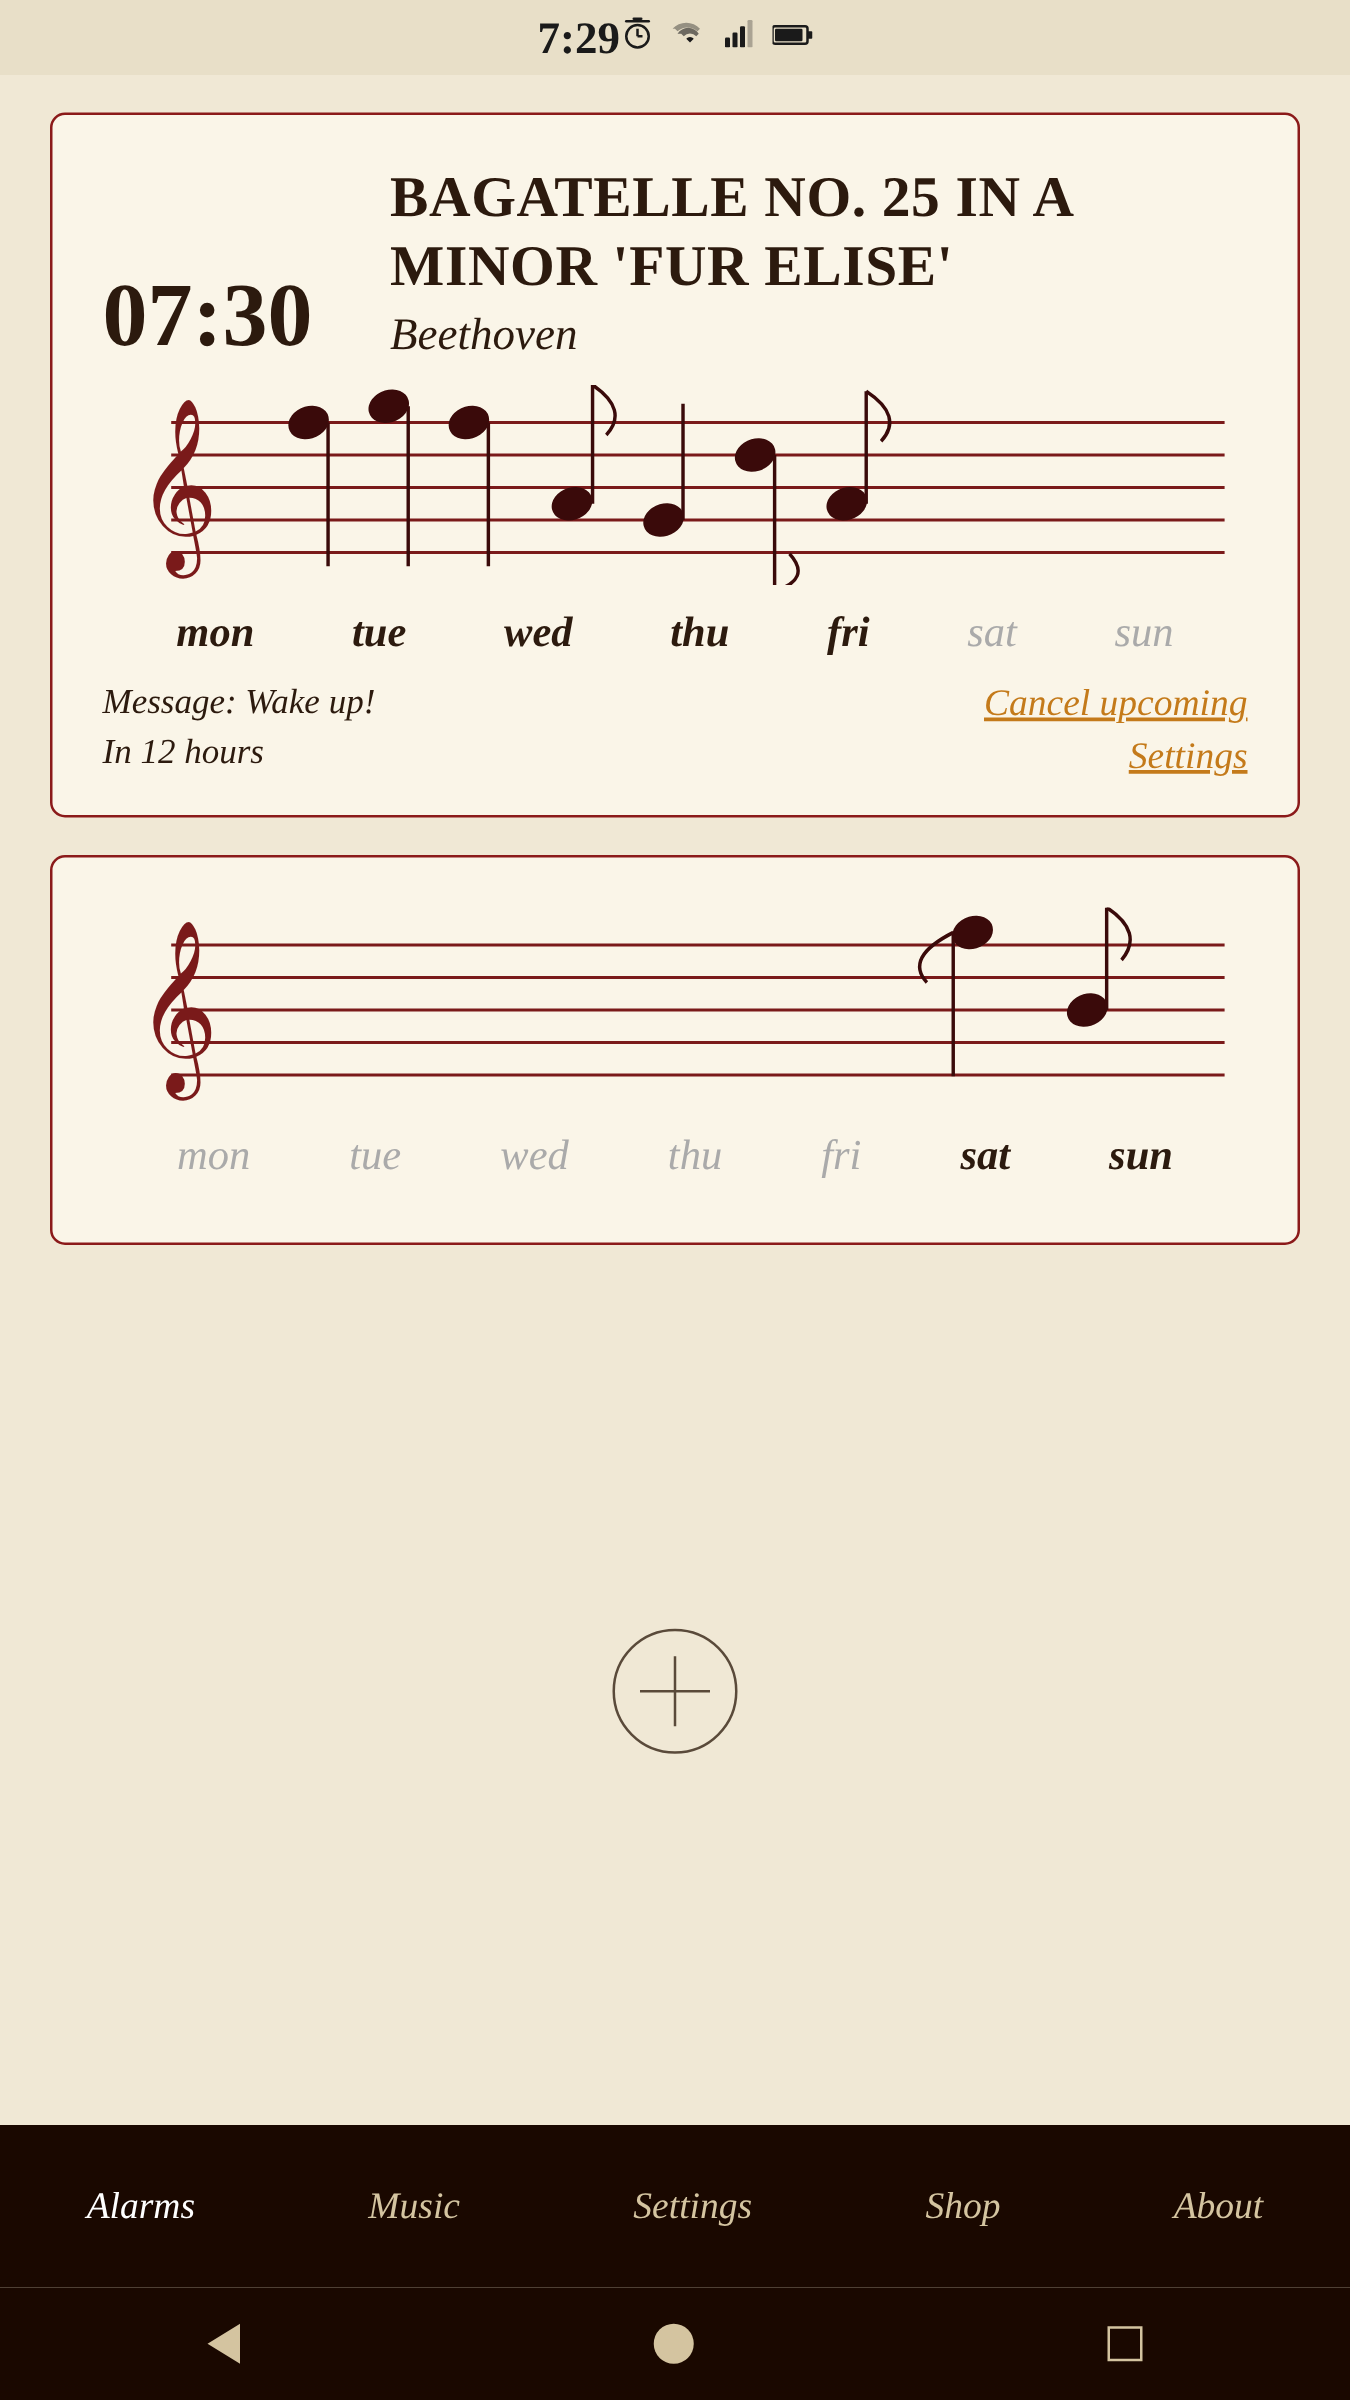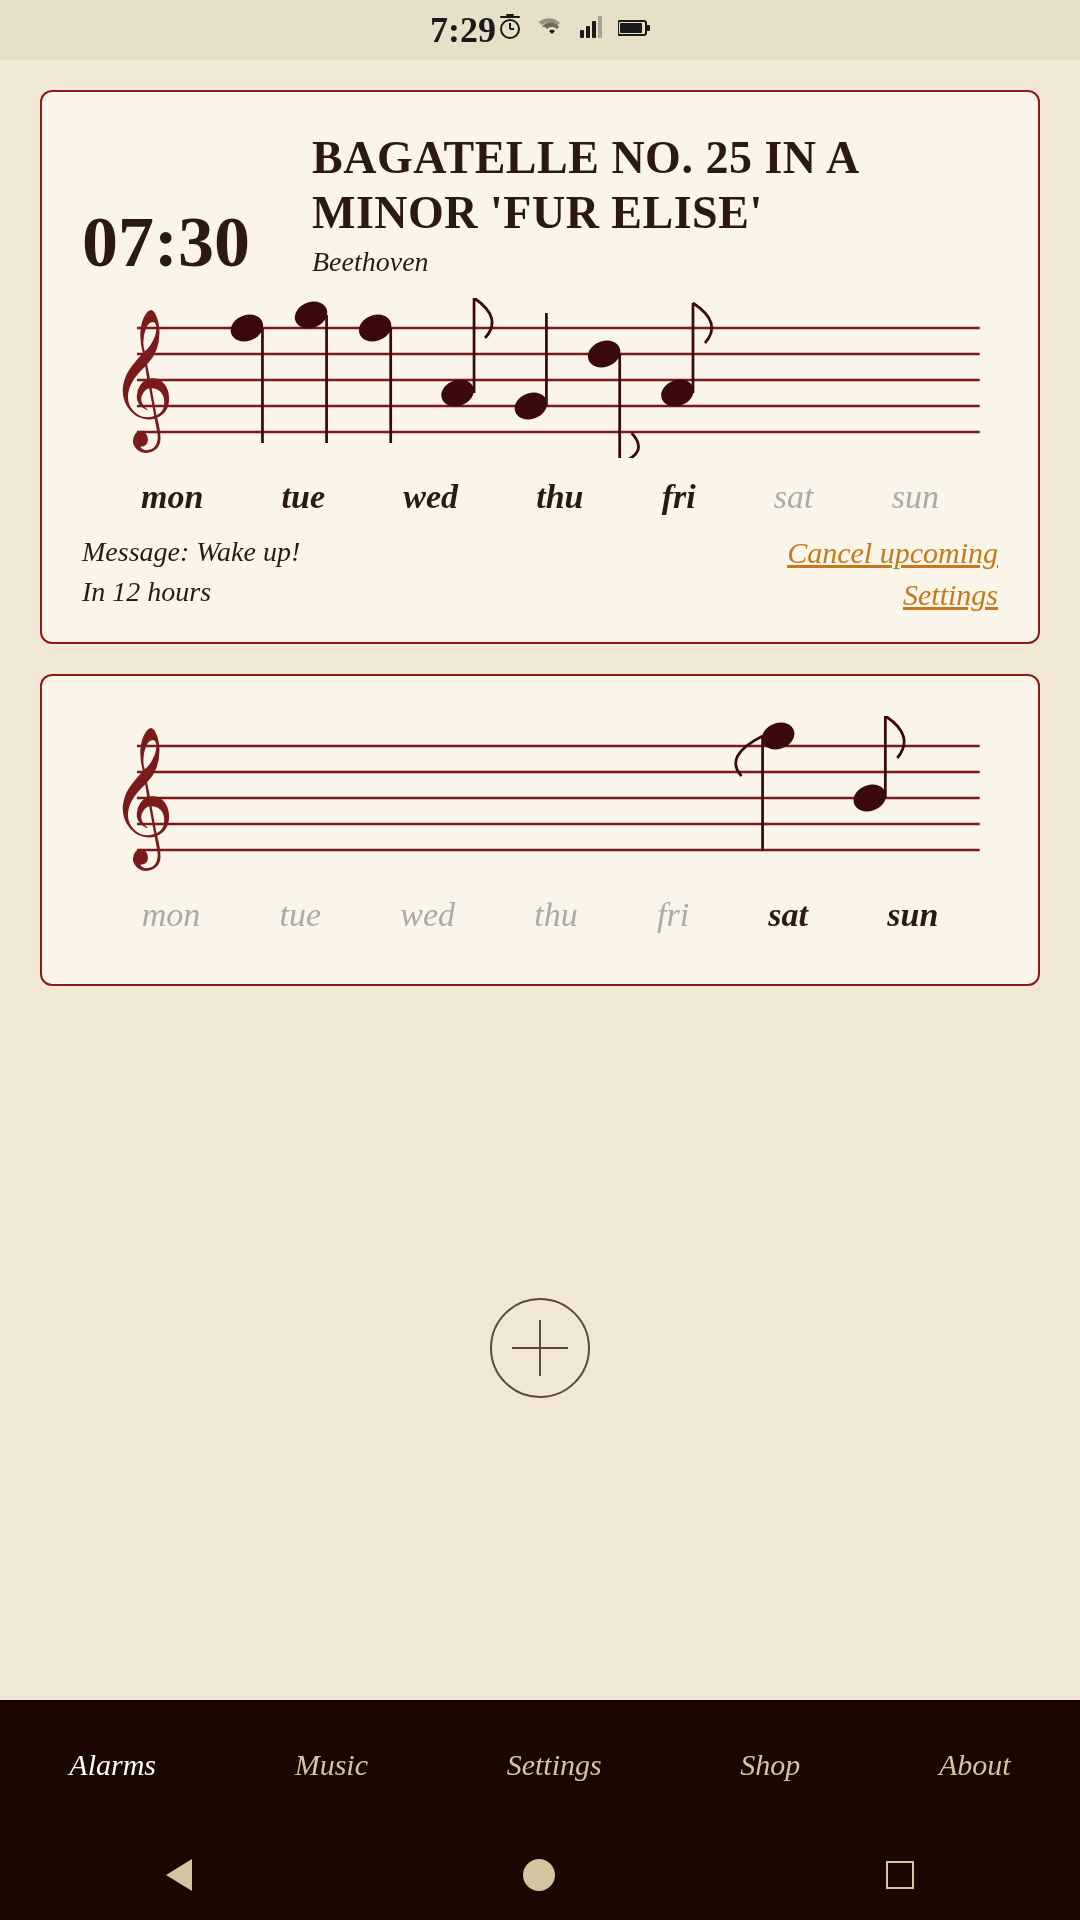--- a/index.html
+++ b/index.html
@@ -81,21 +81,21 @@
     .alarm-title {
       font-size: 46px;
       font-weight: bold;
       color: #2c1a0e;
       line-height: 1.2;
       font-style: normal;
       letter-spacing: 0.5px;
     }
 
     .alarm-composer {
-      font-size: 28px;
+      font-size: 36px;
       color: #2c1a0e;
       font-style: italic;
       margin-top: 6px;
     }
 
     
     .staff-container {
       position: relative;
       margin: 10px 0 20px;
       height: 160px;

